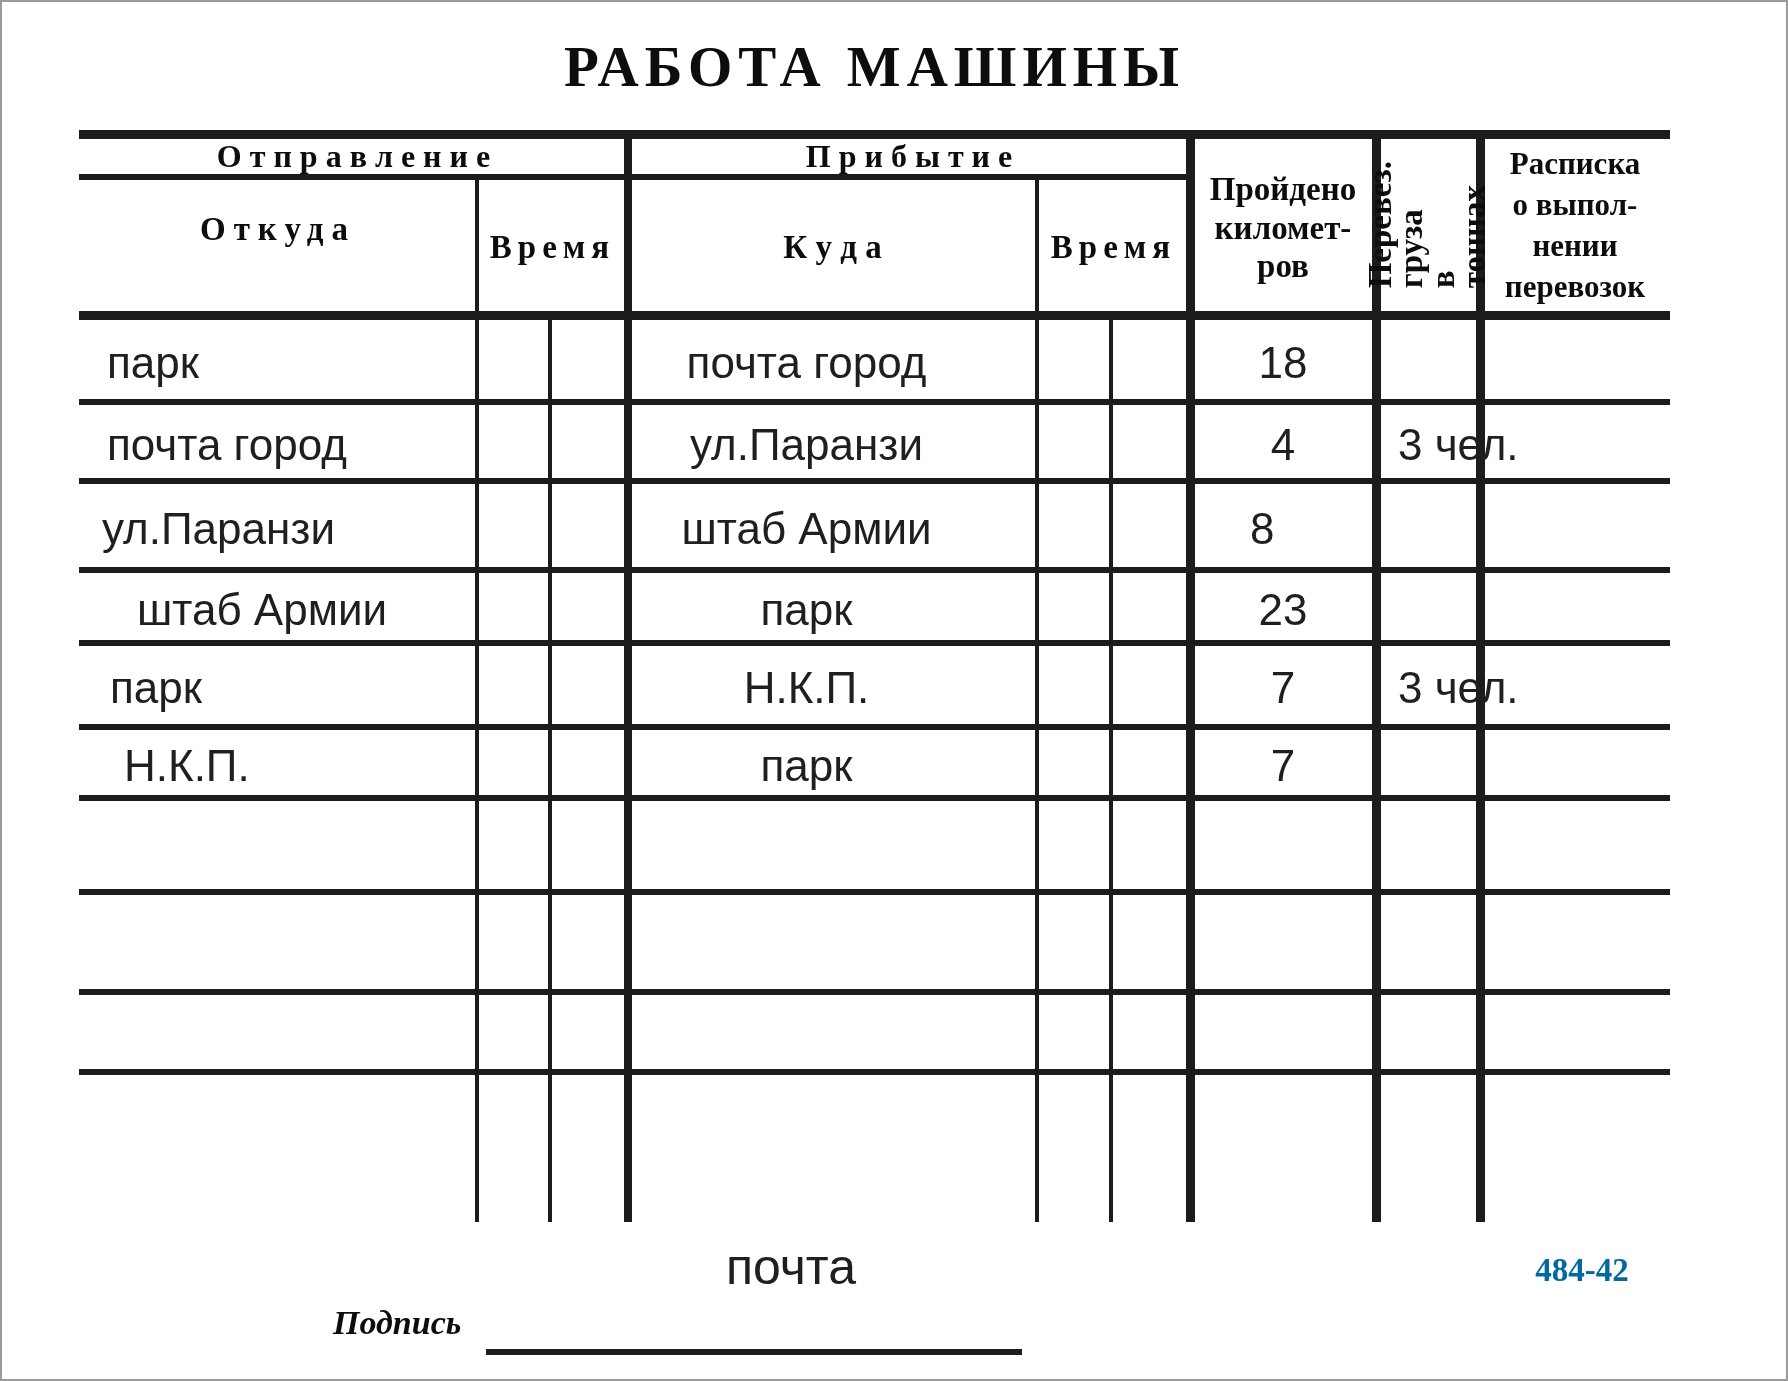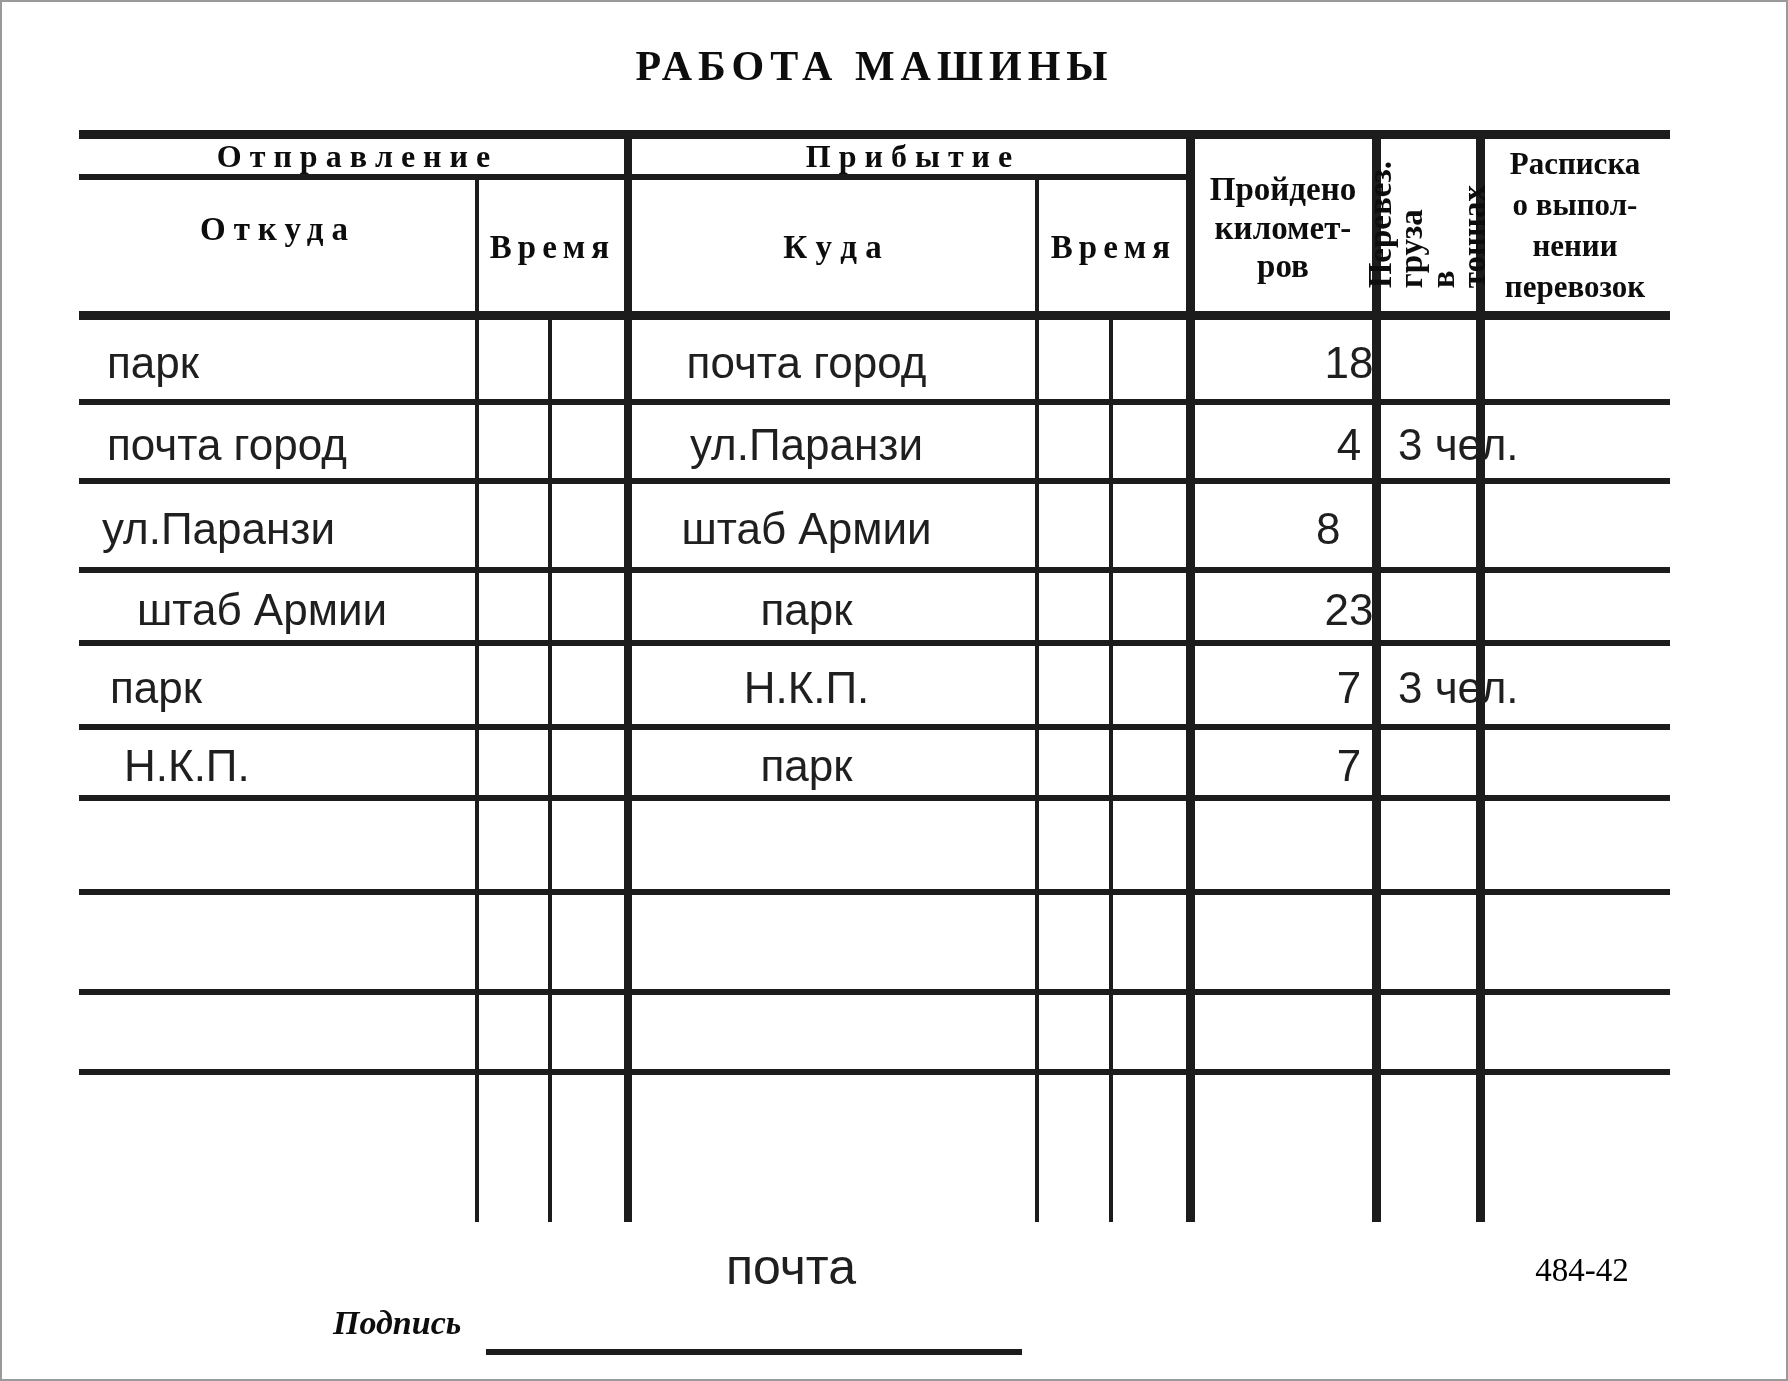--- a/index.html
+++ b/index.html
@@ -12,21 +12,21 @@
     overflow:hidden;
     font-family:"Liberation Serif","DejaVu Serif",serif;
     color:#111;
   }
   
   .hl, .vl { position:absolute; background:#1c1c1c; }
   
   .title {
     position:absolute; left:77px; top:28px; width:1591px; height:72px;
     display:flex; align-items:center; justify-content:center;
-    font-size:42px; font-weight:bold; letter-spacing:6px;
+    font-size:57px; font-weight:bold; letter-spacing:6px;
     color:#0d0d0d; white-space:nowrap;
   }
   
   .hcell {
     position:absolute; display:flex; align-items:center; justify-content:center;
     font-weight:bold; color:#0d0d0d; text-align:center;
   }
   .h-band  { font-size:32px; }
   .h-sub   { font-size:33px; }
   .h-multi { font-size:33px; line-height:1.18; white-space:pre-line; }
@@ -36,34 +36,34 @@
     font-size:33px; line-height:0.95; white-space:pre-line;
     text-align:left; font-weight:bold;
   }
   
   .cell {
     position:absolute; display:flex; align-items:center;
     font-family:"Liberation Sans","DejaVu Sans",sans-serif;
     font-size:44px; color:#1f1f1f; white-space:nowrap;
   }
   .c-to  { justify-content:center; width:409px; left:626px; padding-right:52px; box-sizing:border-box; }
-  .c-km  { justify-content:center; width:186px; left:1254px; }
+  .c-km  { justify-content:center; width:186px; left:1188px; }
   .c-cargo { left:1396px; z-index:3; }
   
   .sig-label {
     position:absolute; left:331px; top:1302px; font-size:34px; font-weight:bold; color:#0d0d0d;font-style:italic;
   }
   .sig-value {
     position:absolute; left:689px; top:1236px; width:200px; text-align:center;
     font-family:"Liberation Sans","DejaVu Sans",sans-serif; font-size:50px; color:#1f1f1f;
   }
   .sig-line { position:absolute; left:484px; top:1347px; width:536px; height:6px; background:#1c1c1c; }
   .form-number {
     position:absolute; left:1505px; top:1250px; width:150px; text-align:center;
-    font-size:33px; font-weight:normal; color:#000000;
+    font-size:33px; font-weight:bold; color:#0369a1;
   }
 </style>
 </head>
 <body>
 
 <div class="page">
 
   <div class="title">РАБОТА МАШИНЫ</div>
 
   <div class="hl" style="left:77px;top:128px;width:1591px;height:9px"></div>

